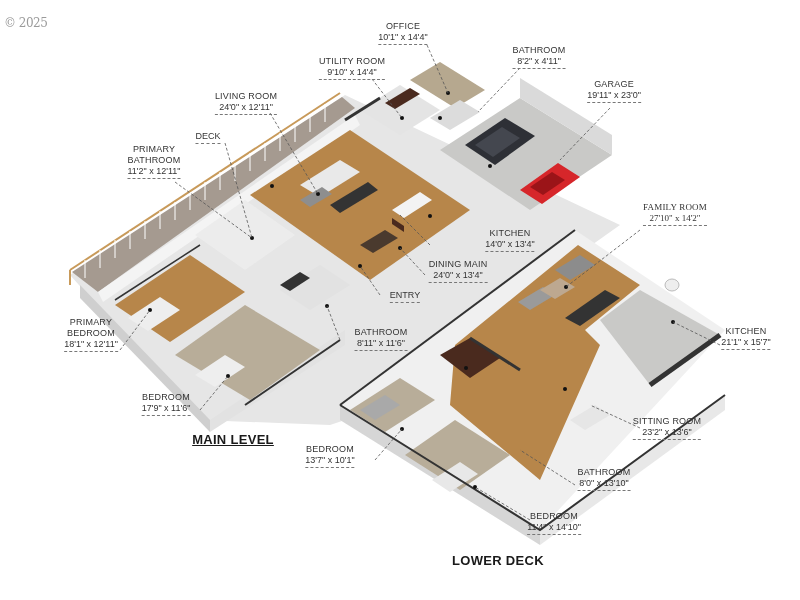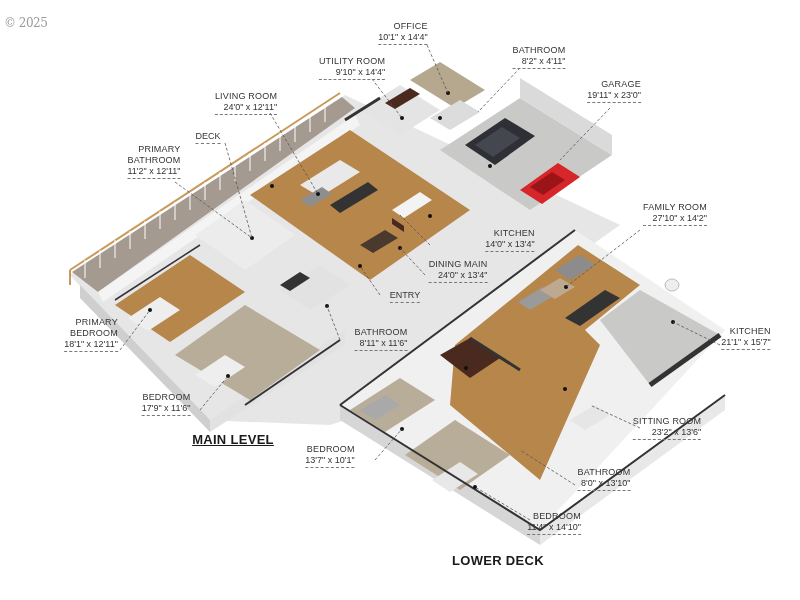--- a/index.html
+++ b/index.html
@@ -1,19 +1,19 @@
 <!DOCTYPE html>
 <html><head>
 <meta charset="utf-8">
 <style>
   html, body { margin:0; padding:0; background:#ffffff; }
   body { width:800px; height:600px; position:relative; overflow:hidden; font-family:"Liberation Sans", sans-serif; color:#2b2b2b; }
   #plan { position:absolute; left:0; top:0; width:800px; height:600px; }
   .copyright { position:absolute; left:4px; top:16px; font-size:12px; color:#9a9a9a; font-family:"DejaVu Serif", serif; letter-spacing:-0.5px; }
-  .label { position:absolute; text-align:right; font-size:9px; line-height:11px; color:#333; white-space:nowrap; transform:translateX(-50%); }
+  .label { position:absolute; text-align:center; font-size:9px; line-height:11px; color:#333; white-space:nowrap; transform:translateX(-50%); }
   .label .name { display:block; letter-spacing:0.2px; }
   .label .dim { display:block; border-bottom:1px dashed #777; padding-bottom:1px; }
   .level-title { position:absolute; font-size:13px; font-weight:bold; color:#1a1a1a; transform:translateX(-50%); letter-spacing:0.3px; white-space:nowrap; }
 </style>
 </head>
 <body>
 
 <svg id="plan" viewBox="0 0 800 600" xmlns="http://www.w3.org/2000/svg">
 
   <g>
@@ -220,21 +220,21 @@
 <div class="label" style="left:381px;top:327px;">
   <span class="name">BATHROOM</span>
   <span class="dim">8'11" x 11'6"</span>
 </div>
 <div class="label" style="left:166px;top:392px;">
   <span class="name">BEDROOM</span>
   <span class="dim">17'9" x 11'6"</span>
 </div>
 <div class="level-title" style="left:233px;top:432px;text-decoration:underline;">MAIN LEVEL</div>
 
-<div class="label" style="left:675px;top:202px;">
+<div class="label" style="left:675px;top:202px;font-family:Liberation Serif, serif;">
   <span class="name">FAMILY ROOM</span>
   <span class="dim">27'10" x 14'2"</span>
 </div>
 <div class="label" style="left:746px;top:326px;">
   <span class="name">KITCHEN</span>
   <span class="dim">21'1" x 15'7"</span>
 </div>
 <div class="label" style="left:667px;top:416px;">
   <span class="name">SITTING ROOM</span>
   <span class="dim">23'2" x 13'6"</span>

